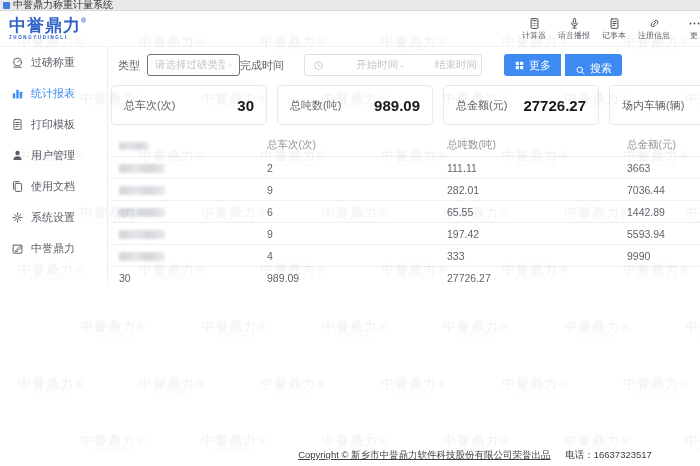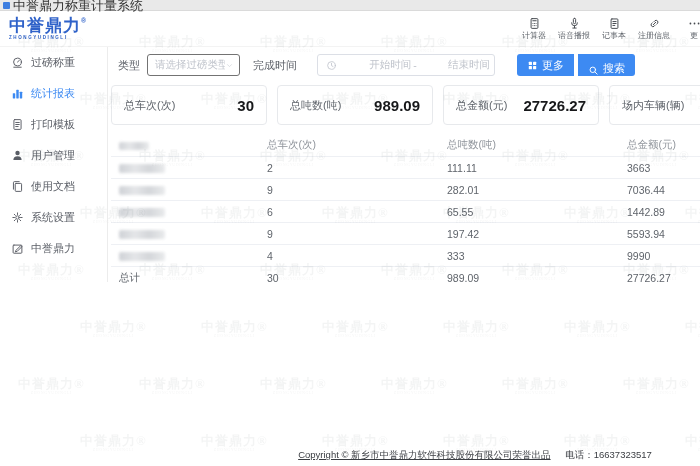--- a/index.html
+++ b/index.html
@@ -5,21 +5,21 @@
   html,body{margin:0;padding:0;}
   body{
     width:700px;height:466px;position:relative;overflow:hidden;background:#fff;
     font-family:"Liberation Sans","DejaVu Sans",sans-serif;
     -webkit-font-smoothing:antialiased;
   }
   
   .titlebar{height:11px;background:#e9e9e9;border-bottom:1px solid #dadada;
     display:flex;align-items:center;padding-left:3px;box-sizing:border-box;}
   .titlebar .app-ic{width:7px;height:7px;background:#3d7ee0;border-radius:1px;margin-right:3px;flex:none;}
-  .titlebar .wtitle{font-size:13px;color:#333;line-height:1;}
+  .titlebar .wtitle{font-size:10px;color:#333;line-height:1;}
   
   .header{height:36px;background:#fff;display:flex;align-items:center;
     justify-content:space-between;border-bottom:1px solid #f3f3f3;box-sizing:border-box;}
   .logo{padding-left:9px;line-height:1;}
   .logo-main{font-size:17px;font-weight:bold;color:#2f62c9;letter-spacing:1px;}
   .logo-reg{font-size:7px;vertical-align:top;color:#2f62c9;font-weight:bold;}
   .logo-sub{font-size:4.5px;color:#2f62c9;font-weight:bold;letter-spacing:1.6px;margin-top:2px;}
   .tools{display:flex;align-items:flex-start;gap:12px;margin-right:-6px;}
   .tool{display:flex;flex-direction:column;align-items:center;gap:2px;cursor:pointer;min-width:24px;}
   .tool-label{font-size:8px;color:#5f646b;line-height:1;white-space:nowrap;}
@@ -291,21 +291,21 @@
   <div class="content">
 
     <div class="filter-row">
       <span class="f-label">类型</span>
       <div class="select">
         <span class="placeholder">请选择过磅类型</span>
         <svg class="ic caret" viewBox="0 0 16 16">
             <use href="#caret-down-icon"></use>
           </svg>
       </div>
-      <span class="f-label" style="margin-left:13px;">完成时间</span>
+      <span class="f-label" style="">完成时间</span>
       <div class="range">
         <svg class="ic" viewBox="0 0 16 16">
             <use href="#clock-icon"></use>
           </svg>
         <span class="placeholder ph">开始时间</span>
         <span class="sep">-</span>
         <span class="placeholder ph">结束时间</span>
       </div>
       <div class="btn-group">
         <button class="btn">
@@ -373,21 +373,20 @@
           <div class="t-cell">197.42</div>
           <div class="t-cell">5593.94</div>
         </div>
         <div class="t-row">
           <div class="t-cell"><span class="redacted"></span></div>
           <div class="t-cell">4</div>
           <div class="t-cell">333</div>
           <div class="t-cell">9990</div>
         </div>
         <div class="t-row t-total">
-          <div class="t-cell">总计</div>
           <div class="t-cell">30</div>
           <div class="t-cell">989.09</div>
           <div class="t-cell">27726.27</div>
         </div>
       </div>
   </div>
 </div>
 
 <div class="watermark-layer">
     <div class="wm" style="left: 18px; top: 24px;">

